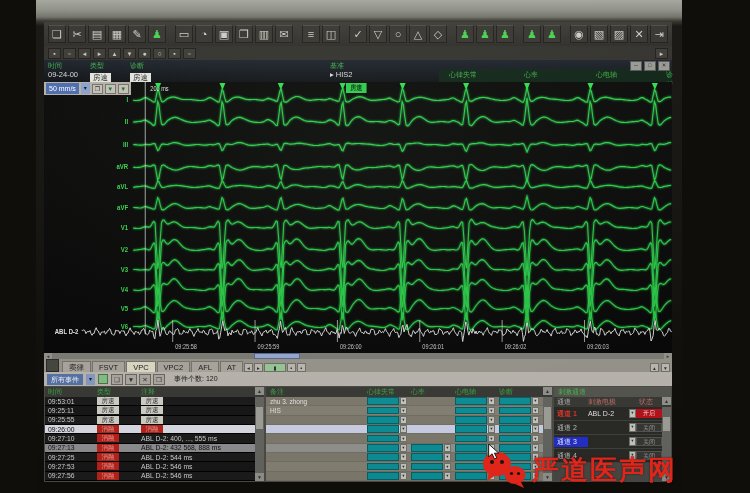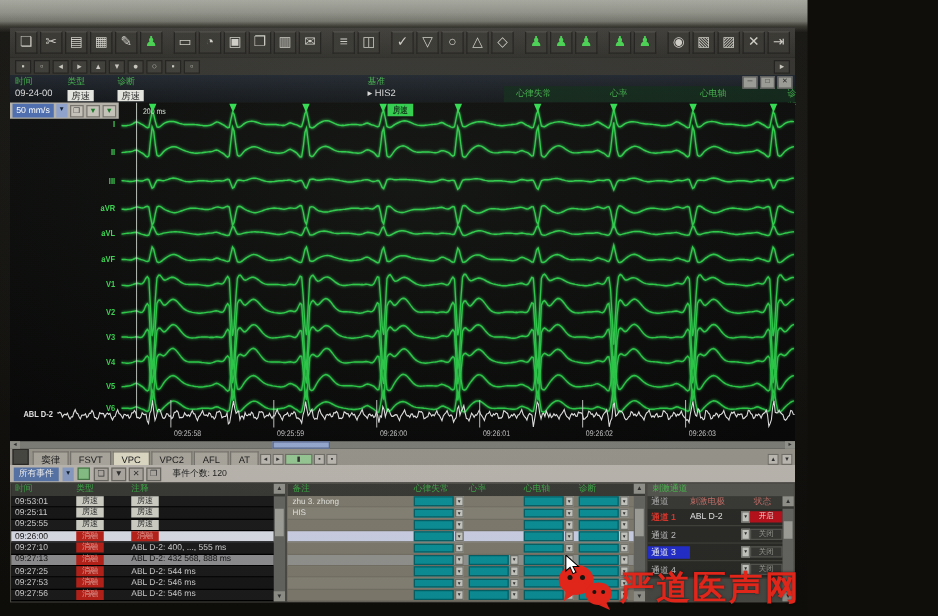--- a/index.html
+++ b/index.html
@@ -1,18 +1,18 @@
 <!DOCTYPE html>
 <html><head>
 <meta charset="utf-8">
 <style>
   html,body{margin:0;padding:0;background:#0f0e0b;}
   body{width:750px;height:493px;overflow:hidden;font-family:"Liberation Sans","DejaVu Sans",sans-serif;}
   .photo{position:relative;width:646px;height:493px;
-    background:linear-gradient(#a3a49b 0px,#8d8e85 10px,#6f7067 17px,#34332c 21px,#12110e 26px,#0f0e0b 100%);}
+    background:linear-gradient(#a3a49b 0px,#8d8e85 10px,#6f7067 17px,#34332c 21px,#12110e 26px,#0f0e0b 100%);margin-left:36px;}
   .screen{position:absolute;left:8px;right:10px;top:22px;bottom:11px;background:#141412;
     display:flex;flex-direction:column;box-shadow:0 0 22px rgba(0,0,0,.9) inset;}
   
   .toolbar1{height:24px;background:linear-gradient(#3b3935,#2b2a26);display:flex;align-items:center;gap:2px;padding:0 4px;flex:0 0 auto;}
   .tbtn{width:18px;height:18px;background:#34332e;border:1px solid #1c1b19;border-top-color:#4c4b45;
     color:#cfcdc6;font-size:11px;line-height:16px;text-align:center;box-sizing:border-box;}
   .tbtn.green{color:#45d24f;}
   .toolbar2{height:14px;background:#302f2b;display:flex;align-items:center;gap:2px;padding:0 4px;flex:0 0 auto;}
   .sbtn{width:13px;height:11px;background:#3a3934;border:1px solid #1c1b19;color:#c9c7bf;font-size:7px;line-height:9px;text-align:center;box-sizing:border-box;}
   .t2right{margin-left:auto;display:flex;gap:2px;}

